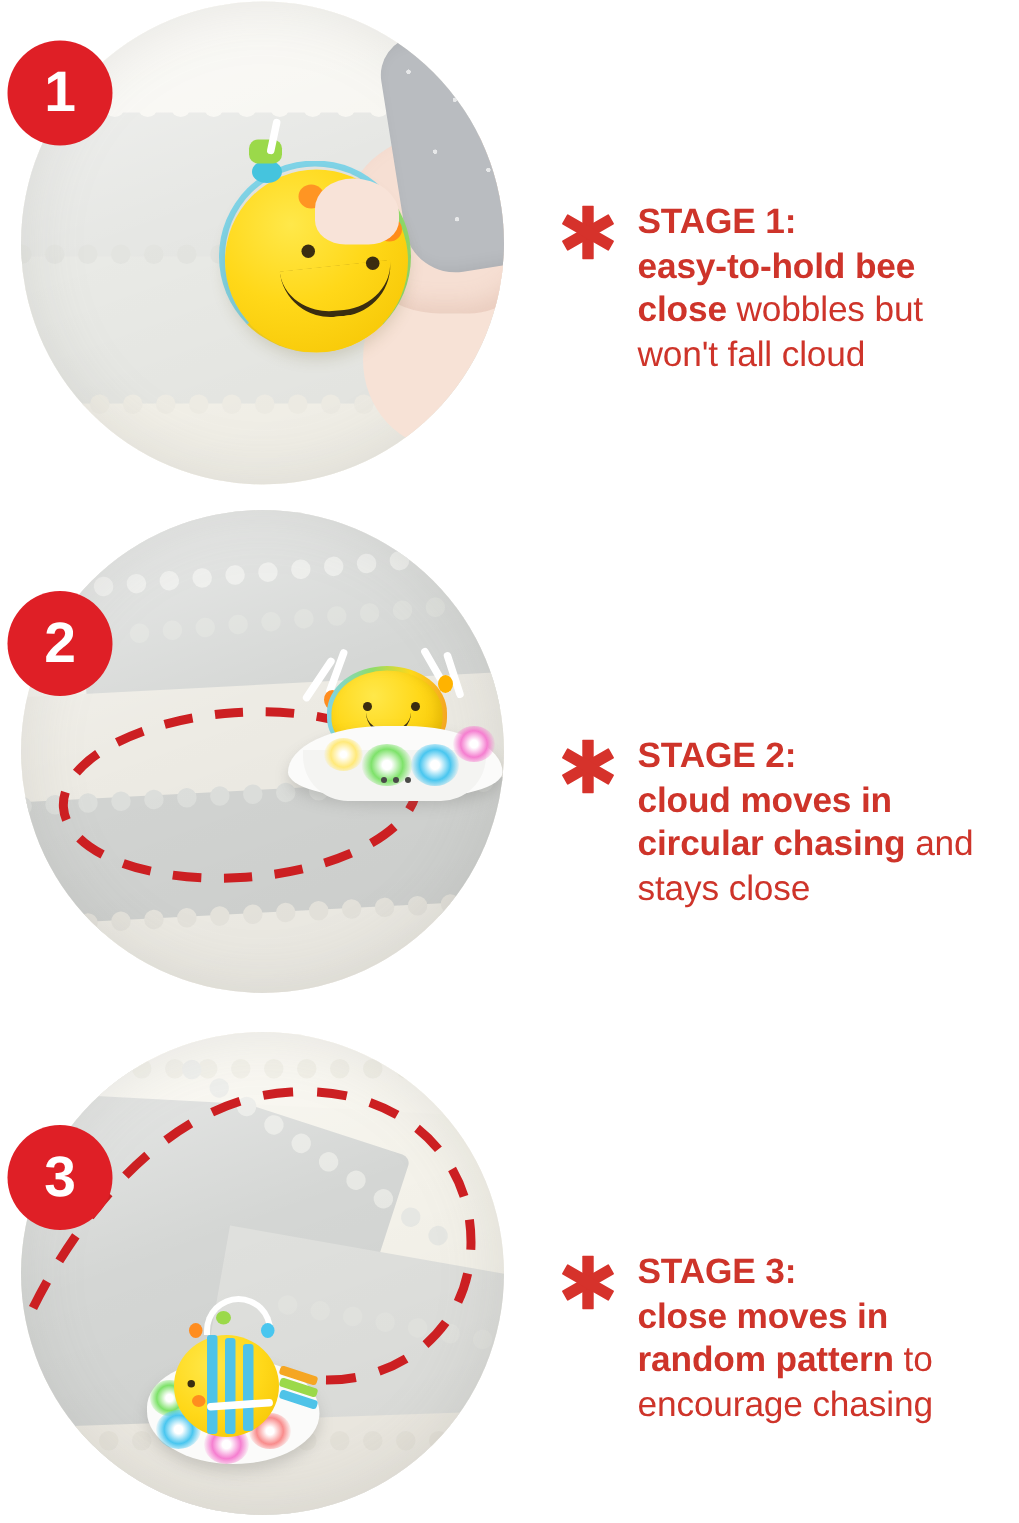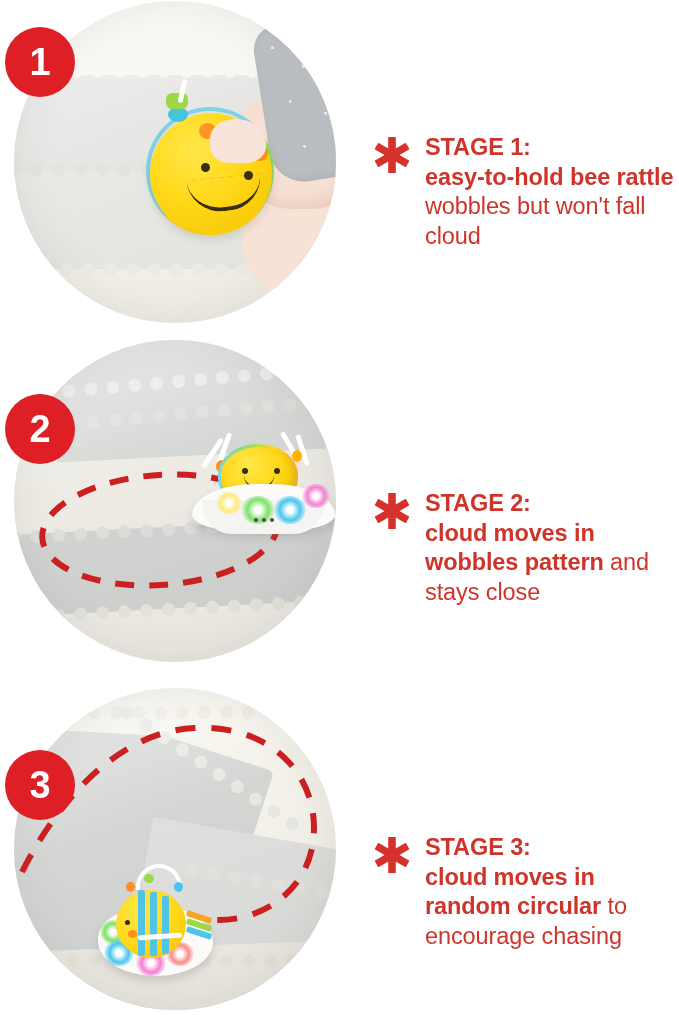--- a/index.html
+++ b/index.html
@@ -244,21 +244,21 @@
     <div class="text-block tb-1">
       <svg class="asterisk" viewBox="0 0 36 36">
         <g fill="#d6322b">
           <rect x="14.2" y="0" width="7.6" height="36" rx="0.6"></rect>
           <rect x="14.2" y="0" width="7.6" height="36" rx="0.6" transform="rotate(60 18 18)"></rect>
           <rect x="14.2" y="0" width="7.6" height="36" rx="0.6" transform="rotate(120 18 18)"></rect>
         </g>
       </svg>
       <div class="copy" style="color: rgb(206, 52, 42);">
         <b>STAGE 1:</b><br>
-        <b>easy-to-hold bee rattle</b><span class="reg"> wobbles but won't fall cloud</span>
+        <b>easy-to-hold bee close</b><span class="reg"> wobbles but won't fall cloud</span>
       </div>
     </div>
   </div>
 
   <div class="stage-row row-2">
 
     <div class="photo-wrap">
       <div class="photo-inner">
         <div class="mat mat-cream" style="left:0;top:0;width:322px;height:322px; background:#f1efe9;"></div>
         <div class="mat" style="left:40px;top:-10px;width:300px;height:150px; background:#d5d7d5; transform:rotate(-4deg);"></div>
@@ -379,21 +379,21 @@
     <div class="text-block tb-2" style="top:150px;">
       <svg class="asterisk" viewBox="0 0 36 36">
         <g fill="#d6322b">
           <rect x="14.2" y="0" width="7.6" height="36" rx="0.6"></rect>
           <rect x="14.2" y="0" width="7.6" height="36" rx="0.6" transform="rotate(60 18 18)"></rect>
           <rect x="14.2" y="0" width="7.6" height="36" rx="0.6" transform="rotate(120 18 18)"></rect>
         </g>
       </svg>
       <div class="copy" style="color: rgb(206, 52, 42);">
         <b>STAGE 2:</b><br>
-        <b>cloud moves in wobbles pattern</b><span class="reg"> and stays close</span>
+        <b>cloud moves in circular chasing</b><span class="reg"> and stays close</span>
       </div>
     </div>
   </div>
 
   <div class="stage-row row-3">
 
     <div class="photo-wrap" style="top:10px;">
       <div class="photo-inner">
         <div class="mat" style="left:0;top:0;width:322px;height:322px; background:#f4f2ea;"></div>
 
@@ -495,18 +495,18 @@
     <div class="text-block tb-3" style="top:155px;">
       <svg class="asterisk" viewBox="0 0 36 36">
         <g fill="#d6322b">
           <rect x="14.2" y="0" width="7.6" height="36" rx="0.6"></rect>
           <rect x="14.2" y="0" width="7.6" height="36" rx="0.6" transform="rotate(60 18 18)"></rect>
           <rect x="14.2" y="0" width="7.6" height="36" rx="0.6" transform="rotate(120 18 18)"></rect>
         </g>
       </svg>
       <div class="copy" style="color: rgb(206, 52, 42);">
         <b>STAGE 3:</b><br>
-        <b>cloud moves in random circular</b><span class="reg"> to encourage chasing</span>
+        <b>close moves in random pattern</b><span class="reg"> to encourage chasing</span>
       </div>
     </div>
   </div>
 
 </div>
 
 </body></html>

